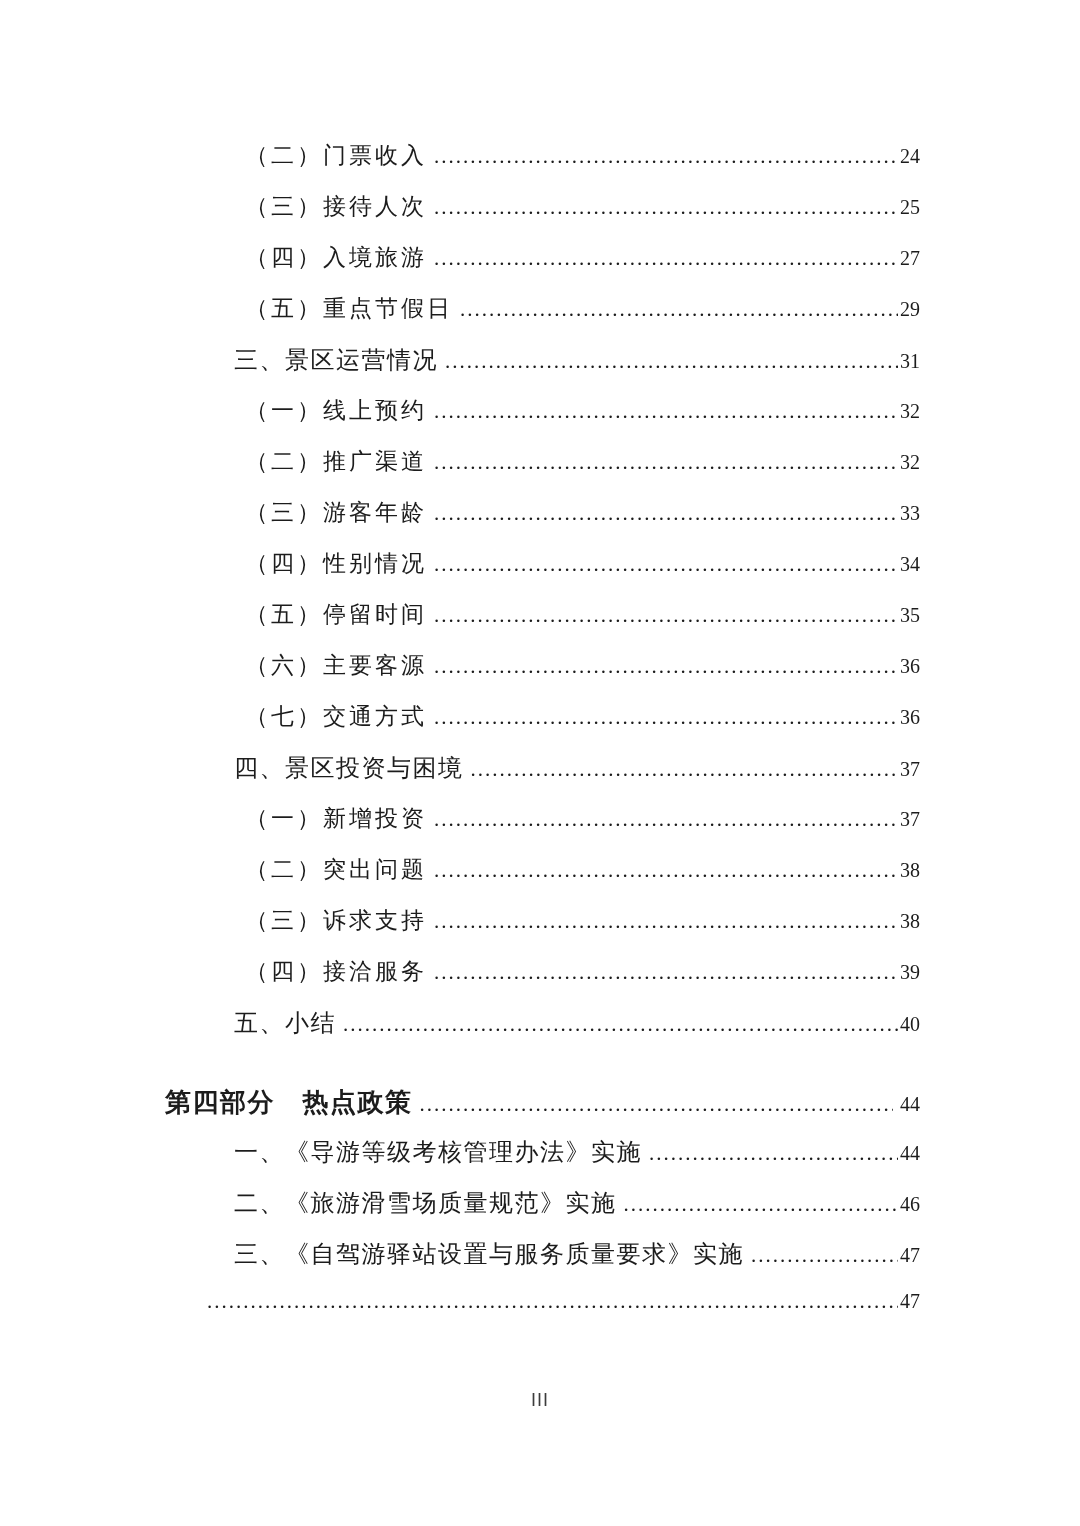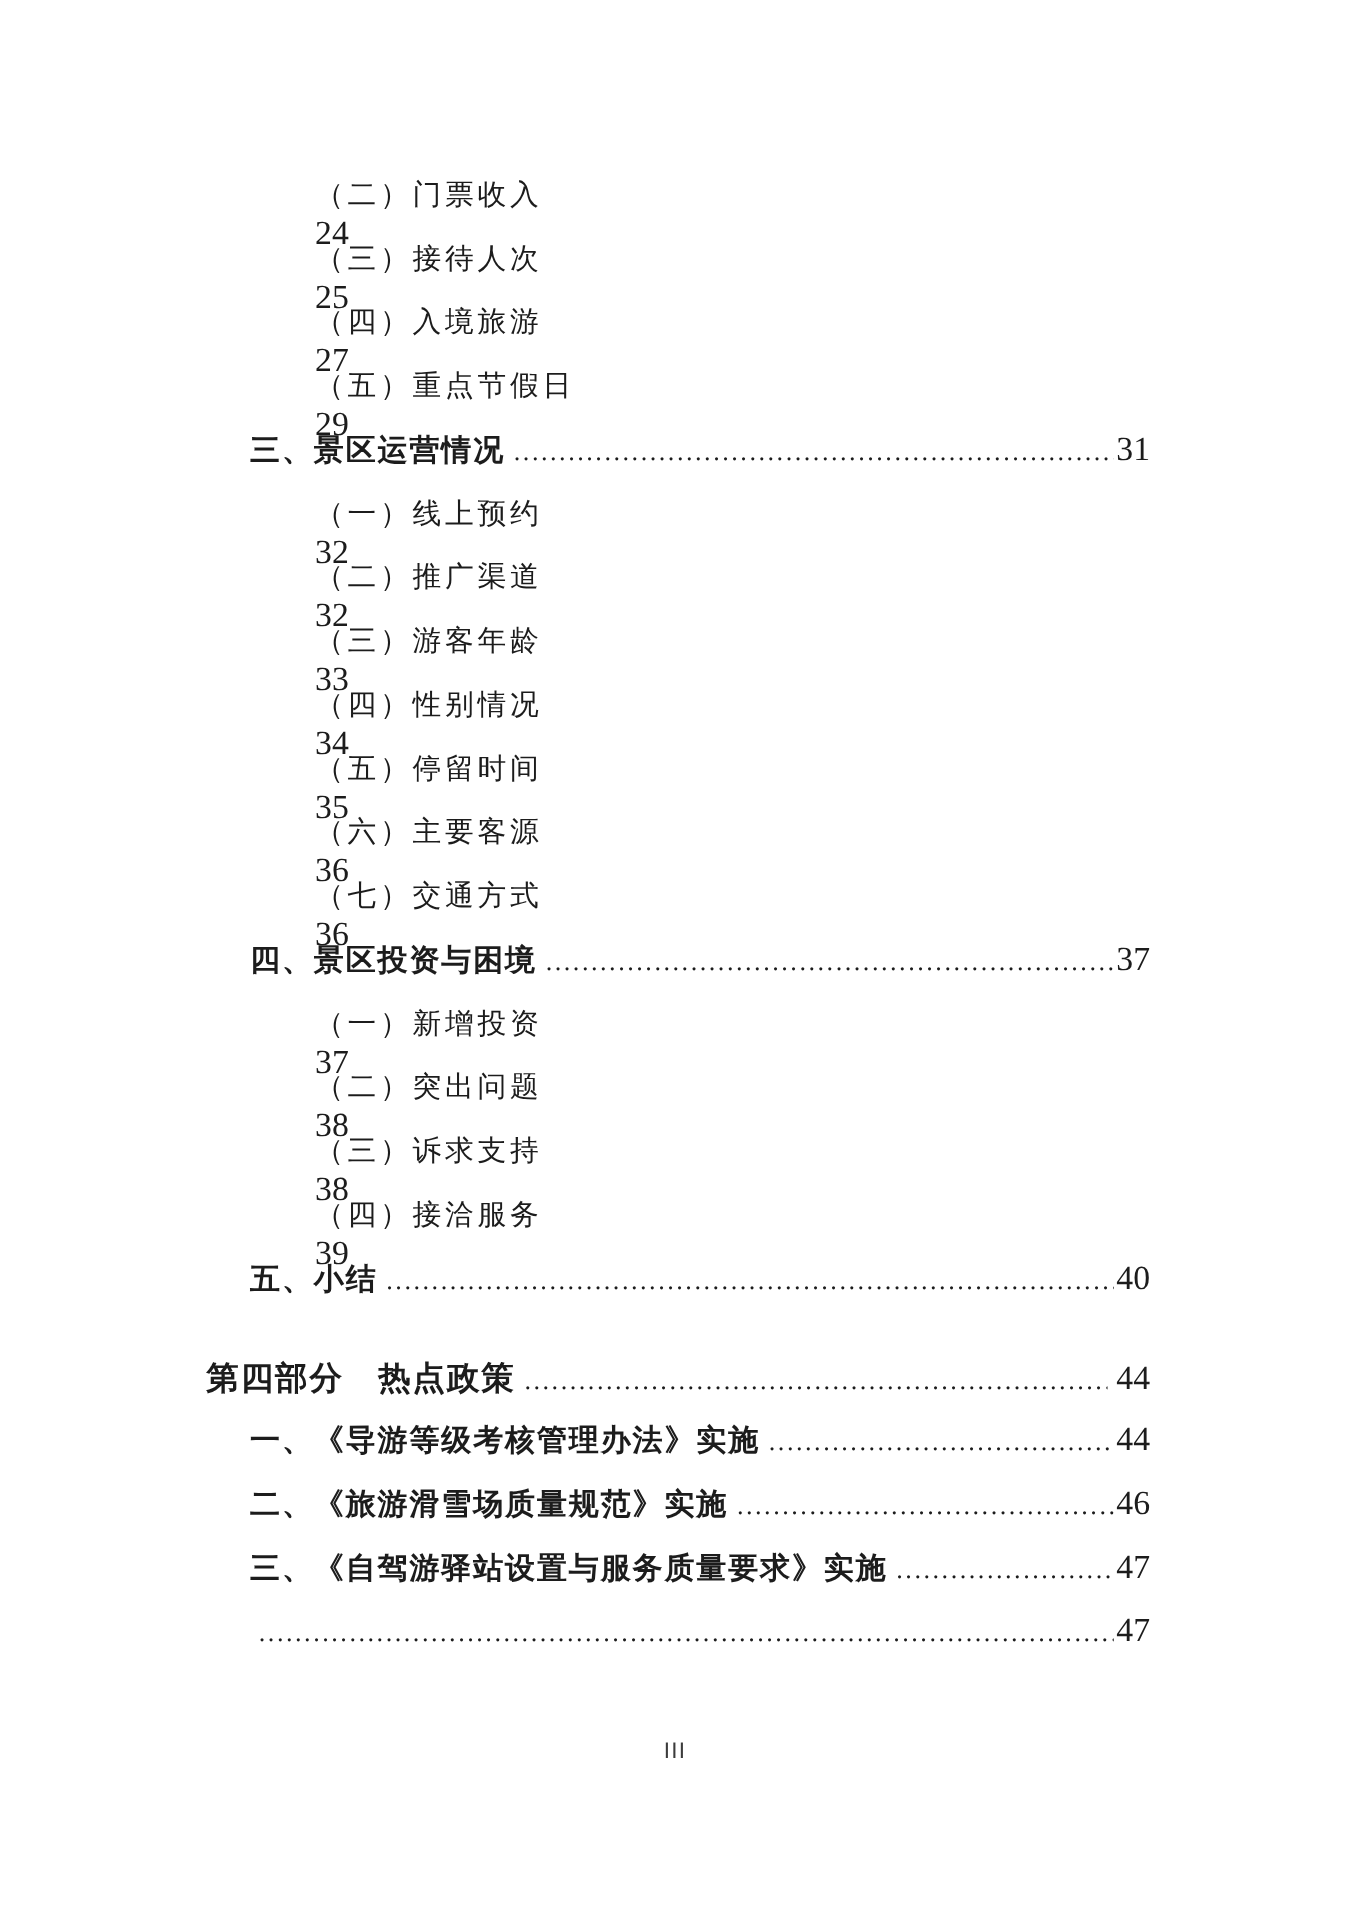--- a/index.html
+++ b/index.html
@@ -26,30 +26,31 @@
   
   .level-sub .toc-label{
     font-family:"Liberation Serif", serif;
     font-size:23px;
     font-weight:normal;
     letter-spacing:3px;
   }
   .level-l1 .toc-label{
     font-family:"Liberation Sans", sans-serif;
     font-size:24px;
-    font-weight:bold;
+    font-weight:normal;
     letter-spacing:1.5px;
+    margin-left:34px;
   }
   .level-part .toc-label{
     font-family:"Liberation Serif", serif;
     font-size:26px;
     font-weight:bold;
     letter-spacing:1.5px;
   }
-  .level-sub{padding-left:80px;flex-direction:column;}
+  .level-sub{padding-left:80px;}
   .level-l1{padding-left:35px;}
   .level-part{padding-left:0;margin-top:48px;}
   
   .dots{
     flex:1 1 auto;
     overflow:hidden;
     white-space:nowrap;
     margin:0 2px 0 7px;
     font-family:"Liberation Serif", serif;
     font-weight:normal;
@@ -58,21 +59,21 @@
     color:#1c1c1c;
   }
   .dots::after{
     content:"...................................................................................................................................................";
   }
   .level-part .dots{margin-right:7px;}
   .toc-page{
     flex:0 0 auto;
     font-family:"Liberation Serif", serif;
     font-weight:normal;
-    font-size:27px;
+    font-size:20px;
   }
   .footer{
     position:absolute;
     top:1390px;left:0;width:100%;
     text-align:center;
     font-family:"Liberation Sans", sans-serif;
     font-size:18px;
     color:#3c3c3c;
     letter-spacing:1px;
   }

